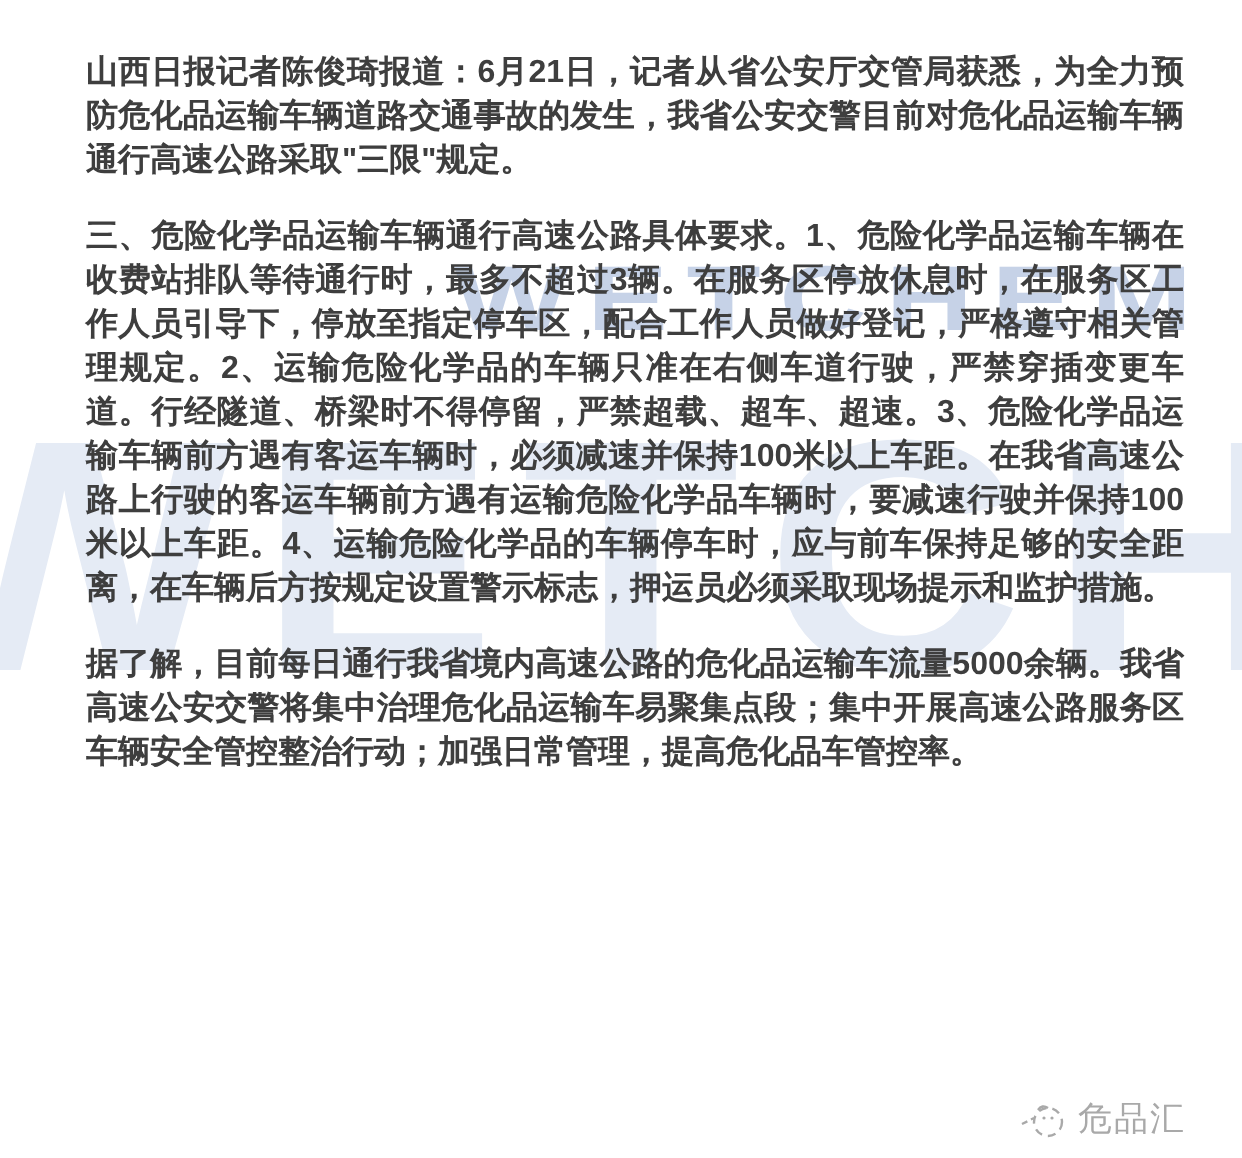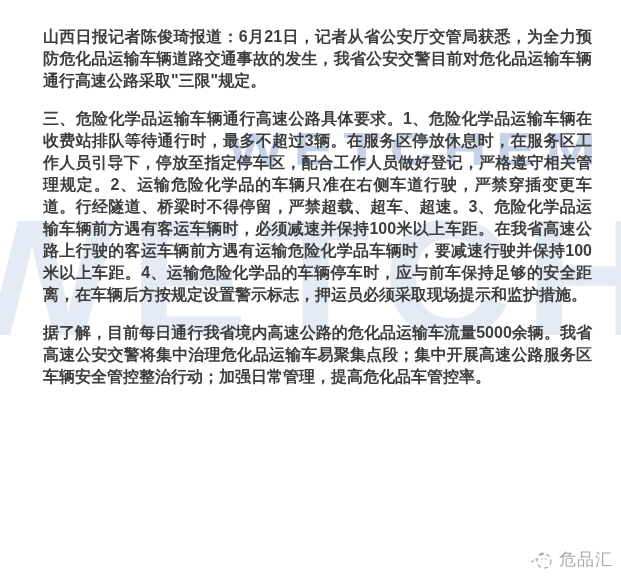--- a/index.html
+++ b/index.html
@@ -64,21 +64,21 @@
   .article p {
     margin: 0 0 16px 0;
     font-weight: bold;
   }
   .article p:last-child {
     margin-bottom: 0;
   }
   
   .footer-logo {
     position: absolute;
-    right: 8px;
+    right: 28px;
     bottom: 8px;
     z-index: 2;
     display: flex;
     align-items: center;
     gap: 5px;
     color: var(--logo, #a9a9a9);
     font-size: 17px;
     letter-spacing: 1px;
   }
   .footer-logo svg {

